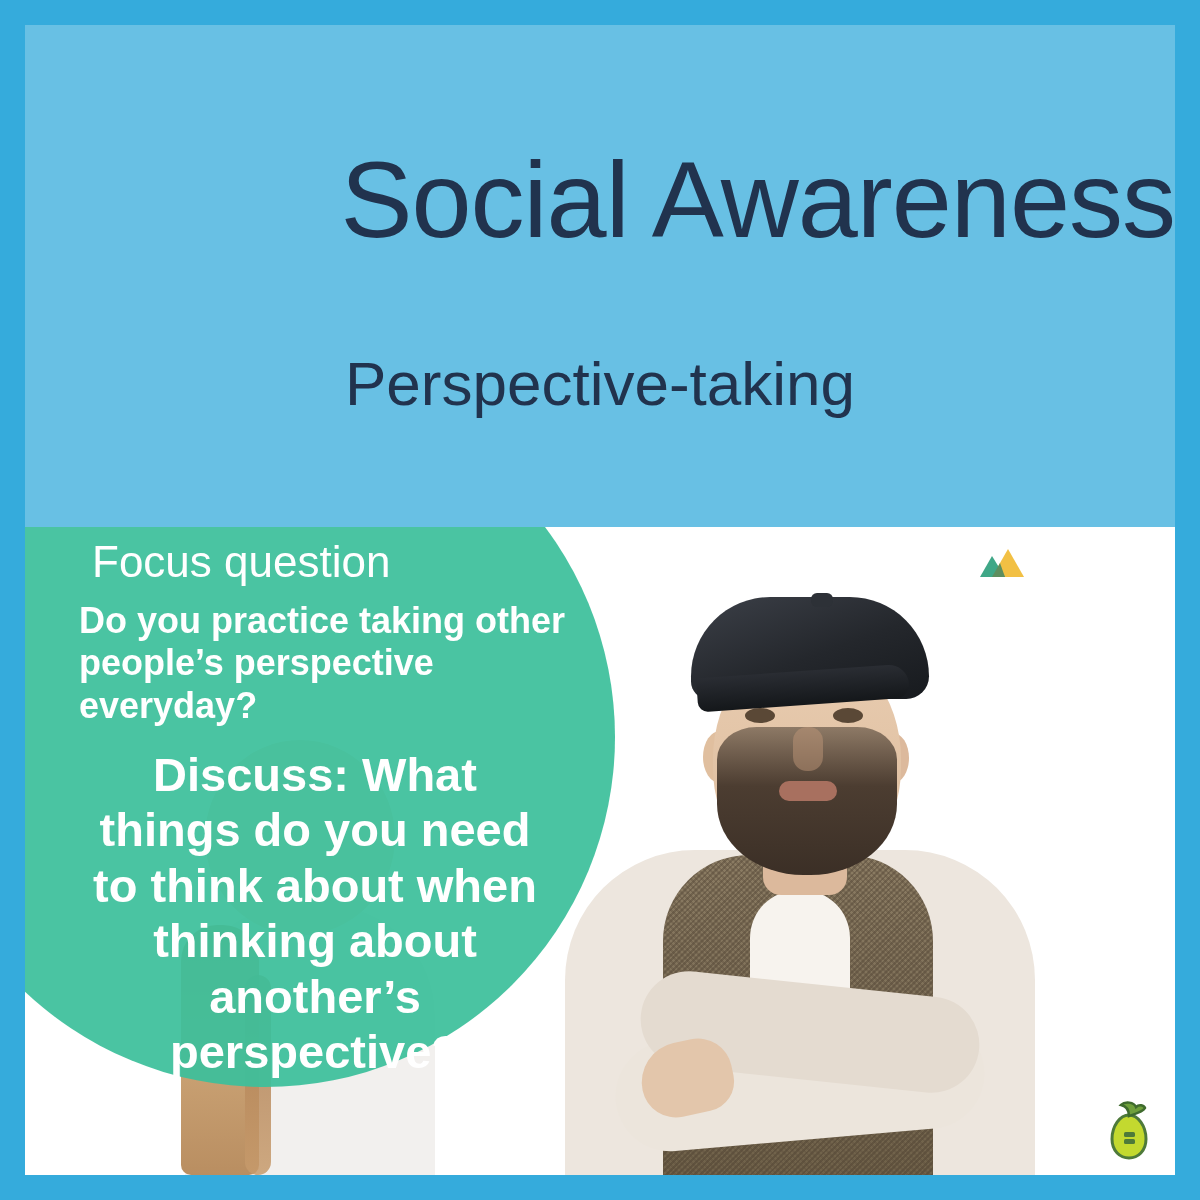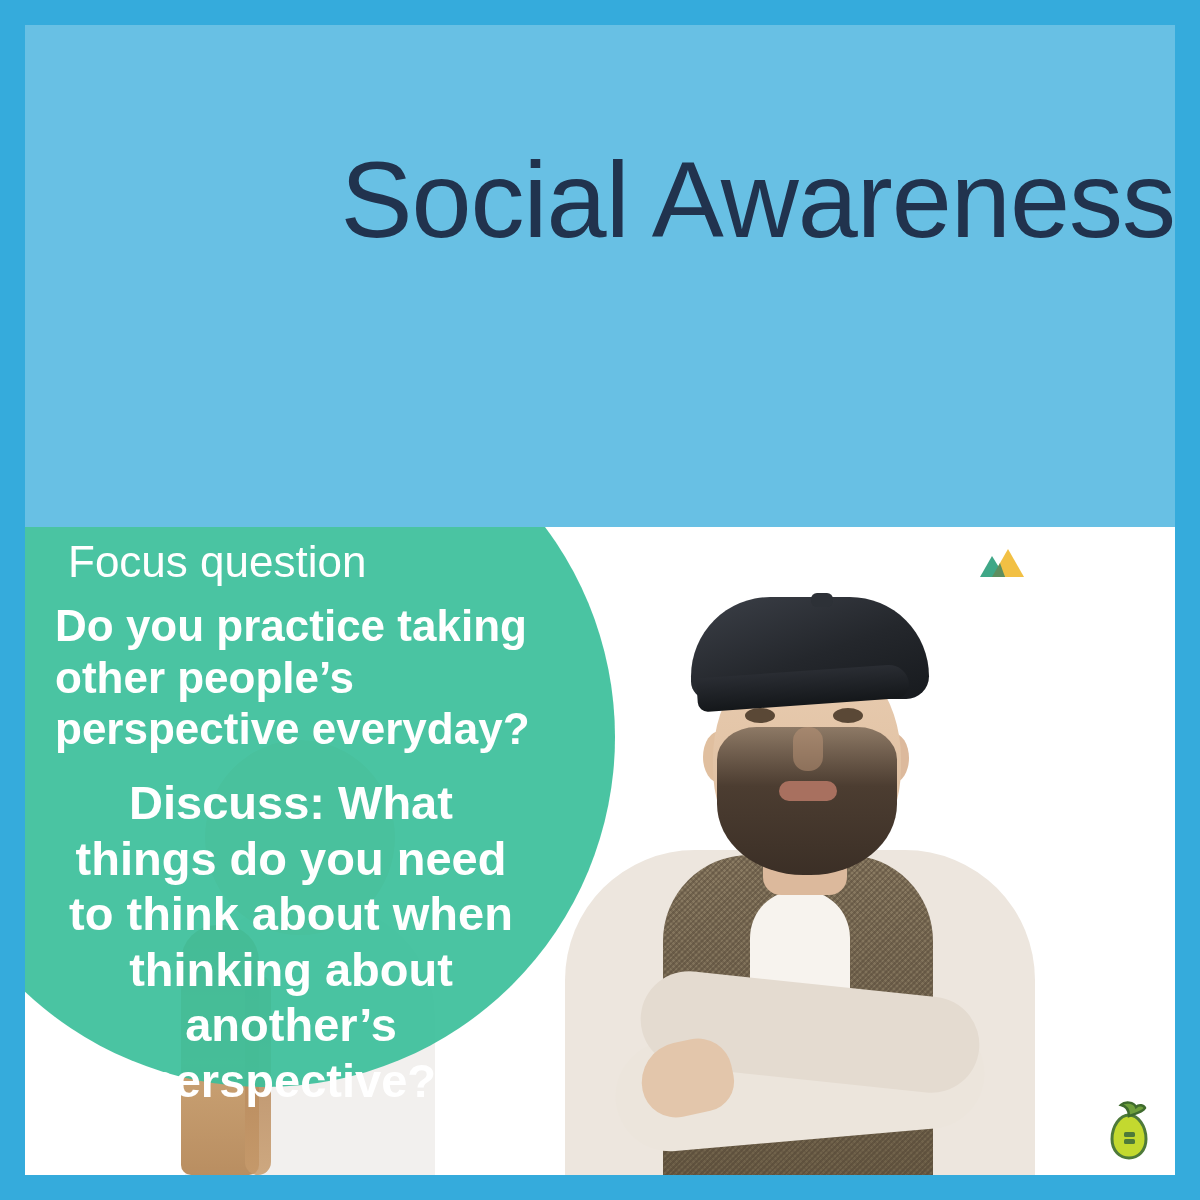--- a/index.html
+++ b/index.html
@@ -321,37 +321,37 @@
     top: -140px;
     width: 700px;
     height: 700px;
     border-radius: 50%;
     background: #3CBF9B;
     opacity: .93;
   }
 
   .focus-content {
     position: absolute;
-    left: 8px;
+    left: 32px;
     top: 10px;
     width: 520px;
     color: #ffffff;
   }
 
   .focus-label {
     font-size: 44px;
     font-weight: 400;
     color: #ffffff;
     padding-left: 35px;
     line-height: 1.15;
     margin-bottom: 12px;
   }
 
   .focus-q1 {
-    font-size: 44px;
+    font-size: 36px;
     font-weight: 700;
     line-height: 1.18;
     padding-left: 22px;
     margin-bottom: 20px;
     text-align: left;
   }
 
   .focus-q2 {
     font-size: 47px;
     font-weight: 700;
@@ -377,20 +377,21 @@
     height: 62px;
   }
 </style>
 </head>
 <body>
 
 <div class="slide">
 
   <div class="header">
     <div class="title">Social Awareness</div>
+    <div class="subtitle">Perspective-taking</div>
   </div>
 
   <div class="panel">
 
     <div class="photo-area">
 
       <div class="person-bg">
         <div class="pb-body"></div>
         <div class="pb-head"></div>
         <div class="pb-hair"></div>

